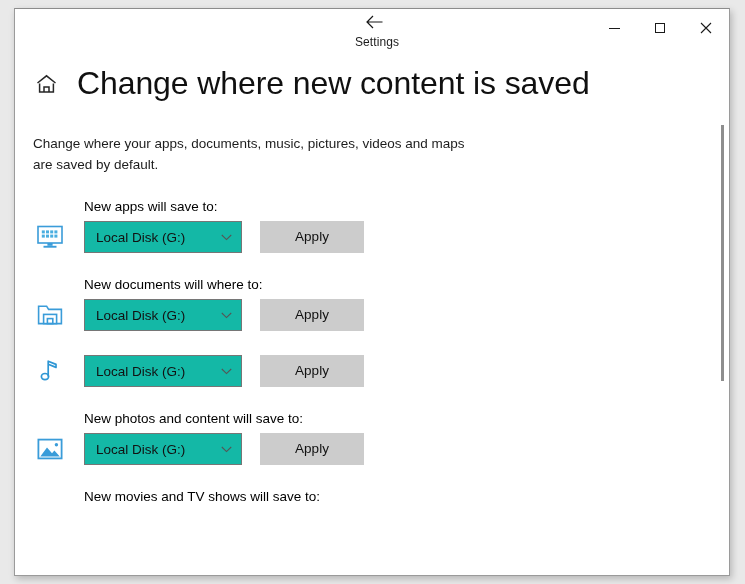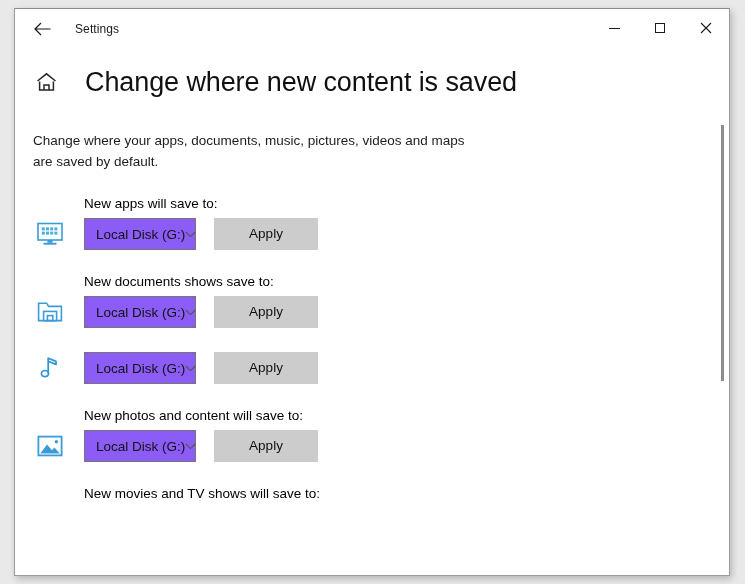--- a/index.html
+++ b/index.html
@@ -26,20 +26,21 @@
     overflow: hidden;
   }
 
   
   #titlebar {
     position: relative;
     height: 40px;
     background: #ffffff;
     display: flex;
     align-items: center;
+    flex-direction: column;
   }
   #back-btn {
     width: 46px;
     height: 36px;
     margin-left: 4px;
     display: flex;
     align-items: center;
     justify-content: center;
     color: #171717;
   }
@@ -84,24 +85,24 @@
   }
   #home-icon {
     width: 34px;
     height: 34px;
     display: flex;
     align-items: center;
     justify-content: center;
     flex: none;
   }
   #page-title {
-    font-size: 27px;
+    font-size: 32px;
     font-weight: 300;
     color: #101010;
-    margin-left: 22px;
+    margin-left: 14px;
     letter-spacing: -0.1px;
     white-space: nowrap;
   }
 
   
   #content {
     position: relative;
     padding-left: 18px;
     padding-right: 19px;
     margin-top: 32px;
@@ -128,24 +129,24 @@
   .row-icon {
     width: 34px;
     height: 32px;
     display: flex;
     align-items: center;
     justify-content: center;
     flex: none;
     margin-right: 17px;
   }
   .combo {
-    width: 112px;
+    width: 158px;
     height: 32px;
     border: 1px solid #767676;
-    background: #8b5cf6;
+    background: #14b8a6;
     display: flex;
     align-items: center;
     padding: 0 8px 0 11px;
     font-size: 13.5px;
     color: #121212;
     flex: none;
   }
   .combo .ctext { flex: 1; white-space: nowrap; }
   .combo .chev {
     width: 13px;
@@ -256,21 +257,21 @@
             <svg width="11" height="7" viewBox="0 0 11 7">
                 <path d="M0.8 1 L5.5 5.6 L10.2 1" fill="none" stroke="#555" stroke-width="1.1"></path>
               </svg>
           </span>
         </div>
         <div class="apply-btn">Apply</div>
       </div>
     </div>
 
     <div class="section">
-      <div class="section-label">New documents shows save to:</div>
+      <div class="section-label">New documents will where to:</div>
       <div class="row">
         <div class="row-icon">
           <svg width="26" height="24" viewBox="0 0 26 24">
             <path d="M1.6 3.2 L1.6 20.6 L24.4 20.6 L24.4 6.4 L11.6 6.4 L9.6 3.2 Z" fill="none" stroke="#3a9cd9" stroke-width="1.6"></path>
             <rect x="6.6" y="11.4" width="13" height="9.2" fill="#ffffff" stroke="#3a9cd9" stroke-width="1.6"></rect>
             <rect x="10.4" y="15.6" width="5.4" height="5" fill="none" stroke="#3a9cd9" stroke-width="1.6"></rect>
           </svg>
         </div>
         <div class="combo">
           <span class="ctext">Local Disk (G:)</span>

